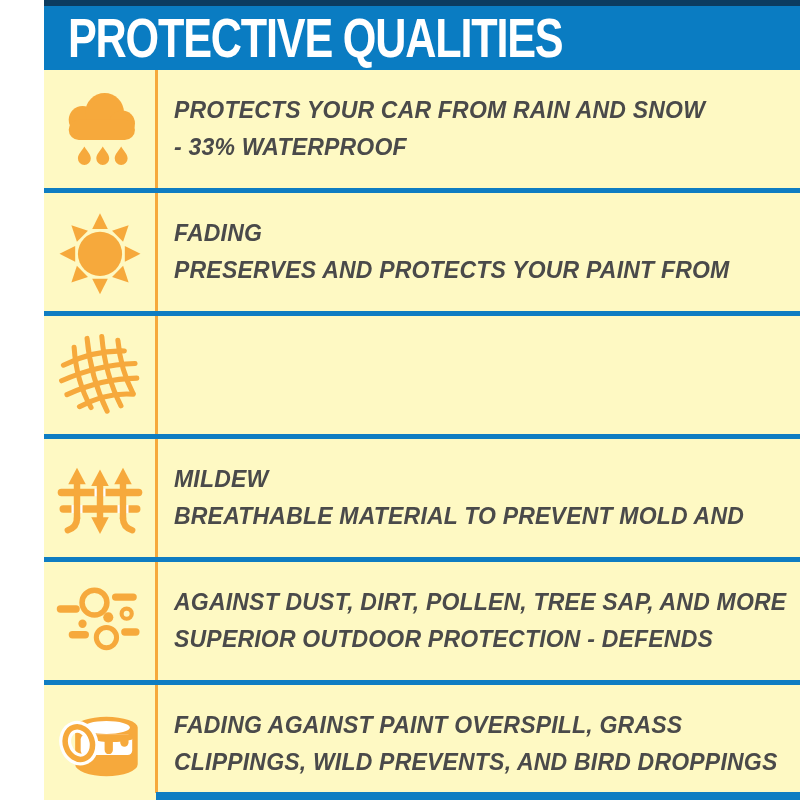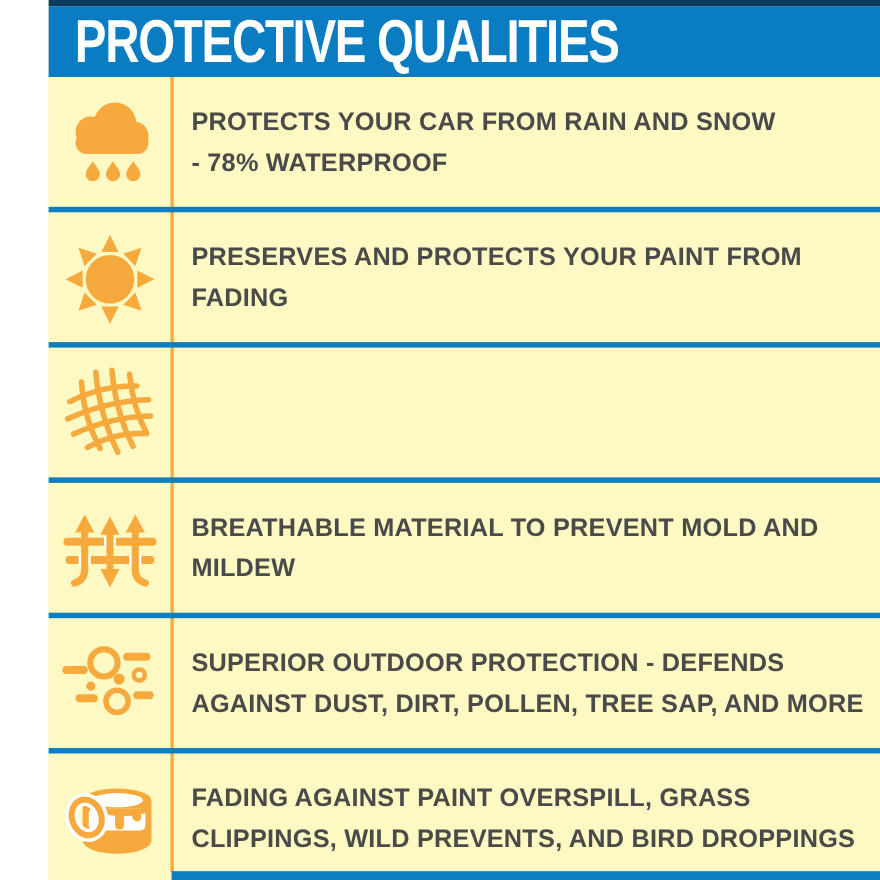--- a/index.html
+++ b/index.html
@@ -51,21 +51,21 @@
     background:var(--separator-blue,#0a7cc2);
   }
   .icon-cell{
     width:111px;flex:0 0 111px;
     display:flex;align-items:center;justify-content:center;
   }
   .icon{width:92px;height:92px;color:var(--accent-orange,#f6a93c);}
   .text-cell{
     padding-left:19px;
     color:var(--text-gray,#4a4a4a);
-    font-weight:700;
+    font-weight:700;font-style:italic;
     font-size:23px;line-height:37px;
     letter-spacing:0.2px;
   }
   .text-line{white-space:nowrap;}
   .bottom-bar{
     position:absolute;
     left:112px;bottom:0;height:8px;width:676px;
     background:var(--separator-blue,#0a7cc2);
     z-index:3;
   }
@@ -90,42 +90,42 @@
           <circle cx="55" cy="32" r="21"></circle>
           <circle cx="74" cy="44" r="14"></circle>
           <rect x="16" y="40" width="72" height="22" rx="11"></rect>
           <path d="M33,69 C36,74 40,77.5 40,82 A7,7 0 1 1 26,82 C26,77.5 30,74 33,69 Z"></path>
           <path d="M53,69 C56,74 60,77.5 60,82 A7,7 0 1 1 46,82 C46,77.5 50,74 53,69 Z"></path>
           <path d="M73,69 C76,74 80,77.5 80,82 A7,7 0 1 1 66,82 C66,77.5 70,74 73,69 Z"></path>
         </svg>
       </div>
       <div class="text-cell">
         <div class="text-line">PROTECTS YOUR CAR FROM RAIN AND SNOW</div>
-        <div class="text-line">- 78% WATERPROOF</div>
+        <div class="text-line">- 33% WATERPROOF</div>
       </div>
     </div>
     <div class="sep"></div>
 
     <div class="row">
       <div class="icon-cell">
         <svg class="icon" viewBox="0 0 100 100" fill="currentColor" aria-hidden="true">
           <circle cx="50" cy="52" r="24"></circle>
           <path d="M50,8 L58.5,25 L41.5,25 Z"></path>
           <path d="M50,8 L58.5,25 L41.5,25 Z" transform="rotate(45 50 52)"></path>
           <path d="M50,8 L58.5,25 L41.5,25 Z" transform="rotate(90 50 52)"></path>
           <path d="M50,8 L58.5,25 L41.5,25 Z" transform="rotate(135 50 52)"></path>
           <path d="M50,8 L58.5,25 L41.5,25 Z" transform="rotate(180 50 52)"></path>
           <path d="M50,8 L58.5,25 L41.5,25 Z" transform="rotate(225 50 52)"></path>
           <path d="M50,8 L58.5,25 L41.5,25 Z" transform="rotate(270 50 52)"></path>
           <path d="M50,8 L58.5,25 L41.5,25 Z" transform="rotate(315 50 52)"></path>
         </svg>
       </div>
       <div class="text-cell">
+        <div class="text-line">FADING</div>
         <div class="text-line">PRESERVES AND PROTECTS YOUR PAINT FROM</div>
-        <div class="text-line">FADING</div>
       </div>
     </div>
     <div class="sep"></div>
 
     <div class="row">
       <div class="icon-cell">
         <svg class="icon" viewBox="0 0 100 100" fill="none" stroke="currentColor" stroke-width="5.5" stroke-linecap="round" aria-hidden="true">
           <g transform="rotate(-14 50 50)">
             <path d="M30,14 C26,36 26,60 32,82"></path>
             <path d="M46,8 C42,34 42,62 48,90"></path>
@@ -162,22 +162,22 @@
           </g>
           <g fill="currentColor" stroke="none">
             <path d="M25,17 L34.5,35 L15.5,35 Z"></path>
             <path d="M50,19 L59.5,37 L40.5,37 Z"></path>
             <path d="M75,17 L84.5,35 L65.5,35 Z"></path>
             <path d="M50,89 L59.5,71 L40.5,71 Z"></path>
           </g>
         </svg>
       </div>
       <div class="text-cell">
+        <div class="text-line">MILDEW</div>
         <div class="text-line">BREATHABLE MATERIAL TO PREVENT MOLD AND</div>
-        <div class="text-line">MILDEW</div>
       </div>
     </div>
     <div class="sep"></div>
 
     <div class="row">
       <div class="icon-cell">
         <svg class="icon" viewBox="0 0 100 100" aria-hidden="true">
           <g stroke="currentColor" fill="none" stroke-linecap="round">
             <circle cx="44" cy="30" r="13.5" stroke-width="6"></circle>
             <circle cx="79" cy="42" r="5.5" stroke-width="4.5"></circle>
@@ -187,22 +187,22 @@
             <path d="M20,65 H34" stroke-width="8"></path>
             <path d="M77,62 H89" stroke-width="8"></path>
           </g>
           <g fill="currentColor" stroke="none">
             <circle cx="59" cy="46" r="5.5"></circle>
             <circle cx="31" cy="53" r="4.5"></circle>
           </g>
         </svg>
       </div>
       <div class="text-cell">
+        <div class="text-line">AGAINST DUST, DIRT, POLLEN, TREE SAP, AND MORE</div>
         <div class="text-line">SUPERIOR OUTDOOR PROTECTION - DEFENDS</div>
-        <div class="text-line">AGAINST DUST, DIRT, POLLEN, TREE SAP, AND MORE</div>
       </div>
     </div>
     <div class="sep"></div>
 
     <div class="row">
       <div class="icon-cell">
         <svg class="icon" viewBox="0 0 100 100" aria-hidden="true">
           <path fill="currentColor" d="M23,32 v40 a34,13 0 0 0 68,0 v-40 a34,11.5 0 0 0 -68,0 Z"></path>
           <ellipse cx="57" cy="32" rx="25.5" ry="7" fill="#ffffff"></ellipse>
           <rect x="29" y="40" width="56" height="22" rx="5" fill="#ffffff"></rect>

